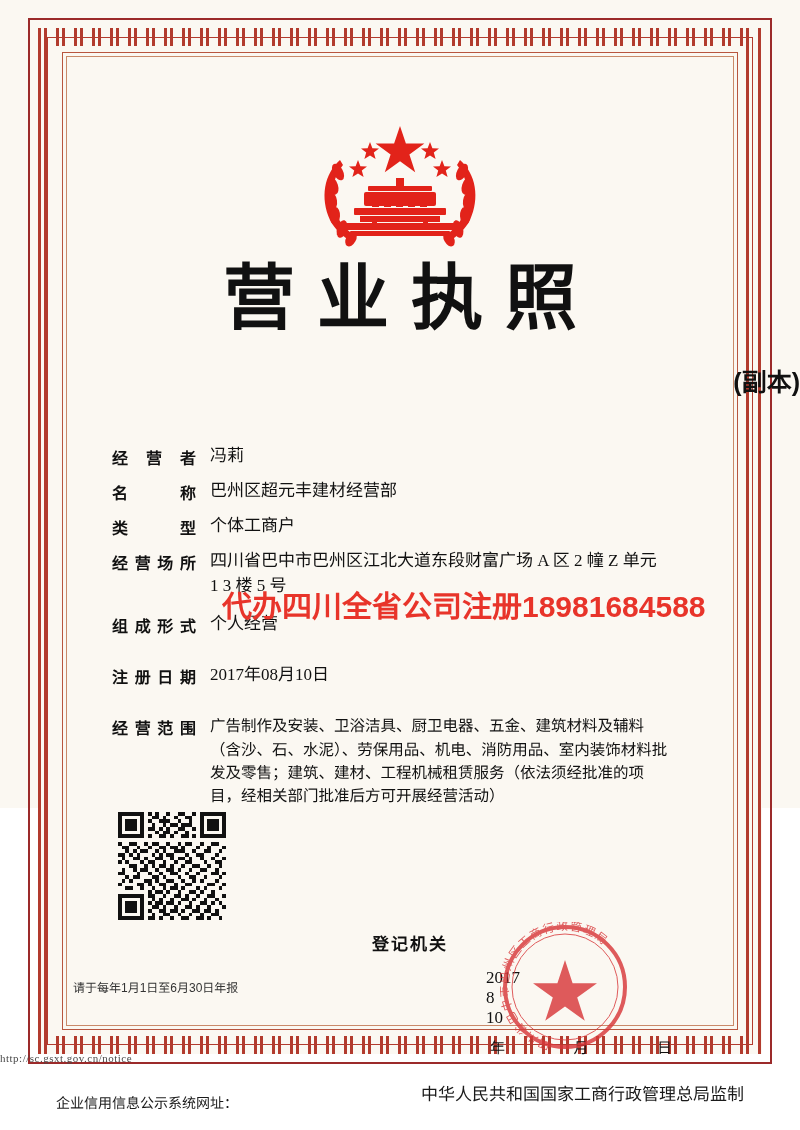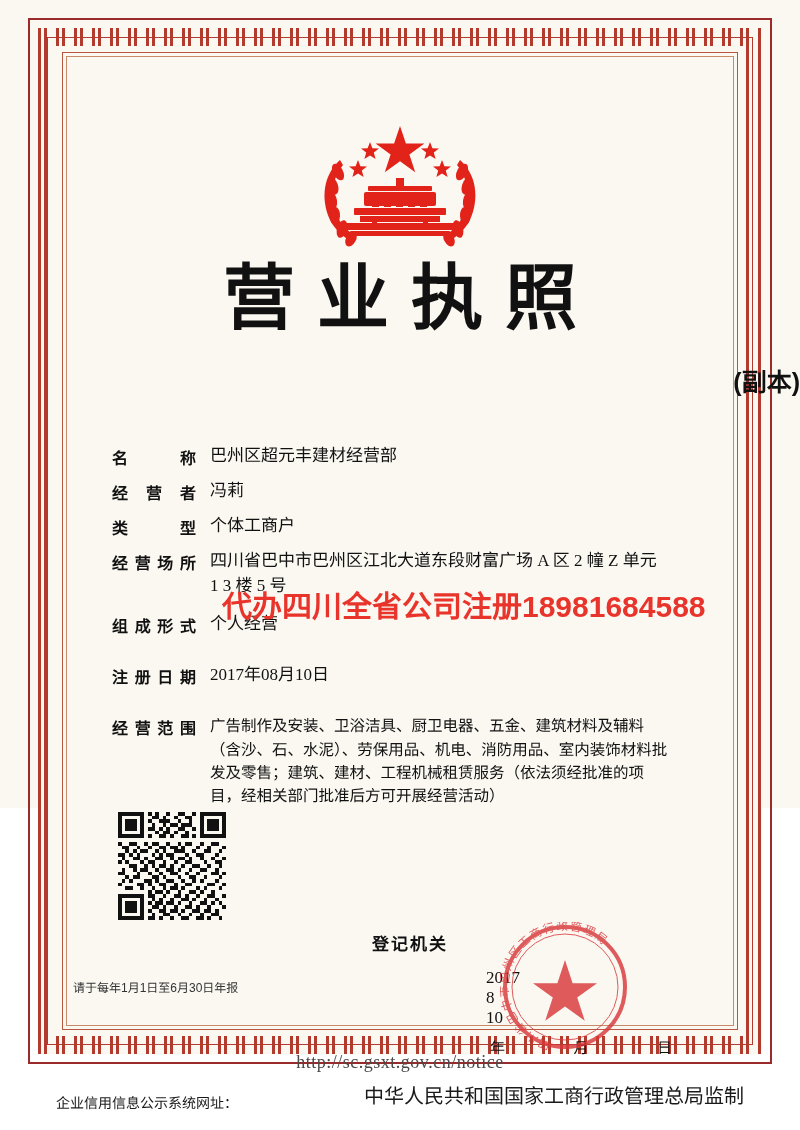--- a/index.html
+++ b/index.html
@@ -222,42 +222,42 @@
     color: #333333;
     white-space: nowrap;
     padding-left: 11px;
   }
 
   
   .frame-url {
     position: absolute;
     left: 0; right: 0;
     top: 1052px;
-    text-align: center;
+    text-align: left;
     font-family: "Liberation Serif", "DejaVu Serif", serif;
-    font-size: 18px;
+    font-size: 11px;
     color: #4a4a4a;
     letter-spacing: 0.5px;
   }
 
   
   .footer-left {
     position: absolute;
     left: 56px;
     top: 1092px;
     font-family: Liberation Mono, monospace;
     font-size: 14px;
     color: #1a1a1a;
   }
   .footer-right {
     position: absolute;
     right: 56px;
     top: 1080px;
     font-family: "Liberation Sans", "DejaVu Sans", sans-serif;
-    font-size: 20px;
+    font-size: 17px;
     color: #1a1a1a;
   }
 
   
   .watermark {
     position: absolute;
     left: 222px;
     top: 582px;
     font-family: "Liberation Sans", "DejaVu Sans", sans-serif;
     font-weight: bold;
@@ -326,27 +326,27 @@
     </svg>
   </div>
 
   <div class="main-title">营业执照</div>
   <div class="sub-title">(副本)</div>
 
 
   <div class="fields">
 
     <div class="field-row">
+      <div class="field-label">经营者</div>
+      <div class="field-value">冯莉</div>
+    </div>
+
+    <div class="field-row">
       <div class="field-label">名称</div>
       <div class="field-value">巴州区超元丰建材经营部</div>
-    </div>
-
-    <div class="field-row">
-      <div class="field-label">经营者</div>
-      <div class="field-value">冯莉</div>
     </div>
 
     <div class="field-row">
       <div class="field-label">类型</div>
       <div class="field-value">个体工商户</div>
     </div>
 
     <div class="field-row tall">
       <div class="field-label">经营场所</div>
       <div class="field-value">四川省巴中市巴州区江北大道东段财富广场 A 区 2 幢 Z 单元 1 3 楼 5 号</div>

